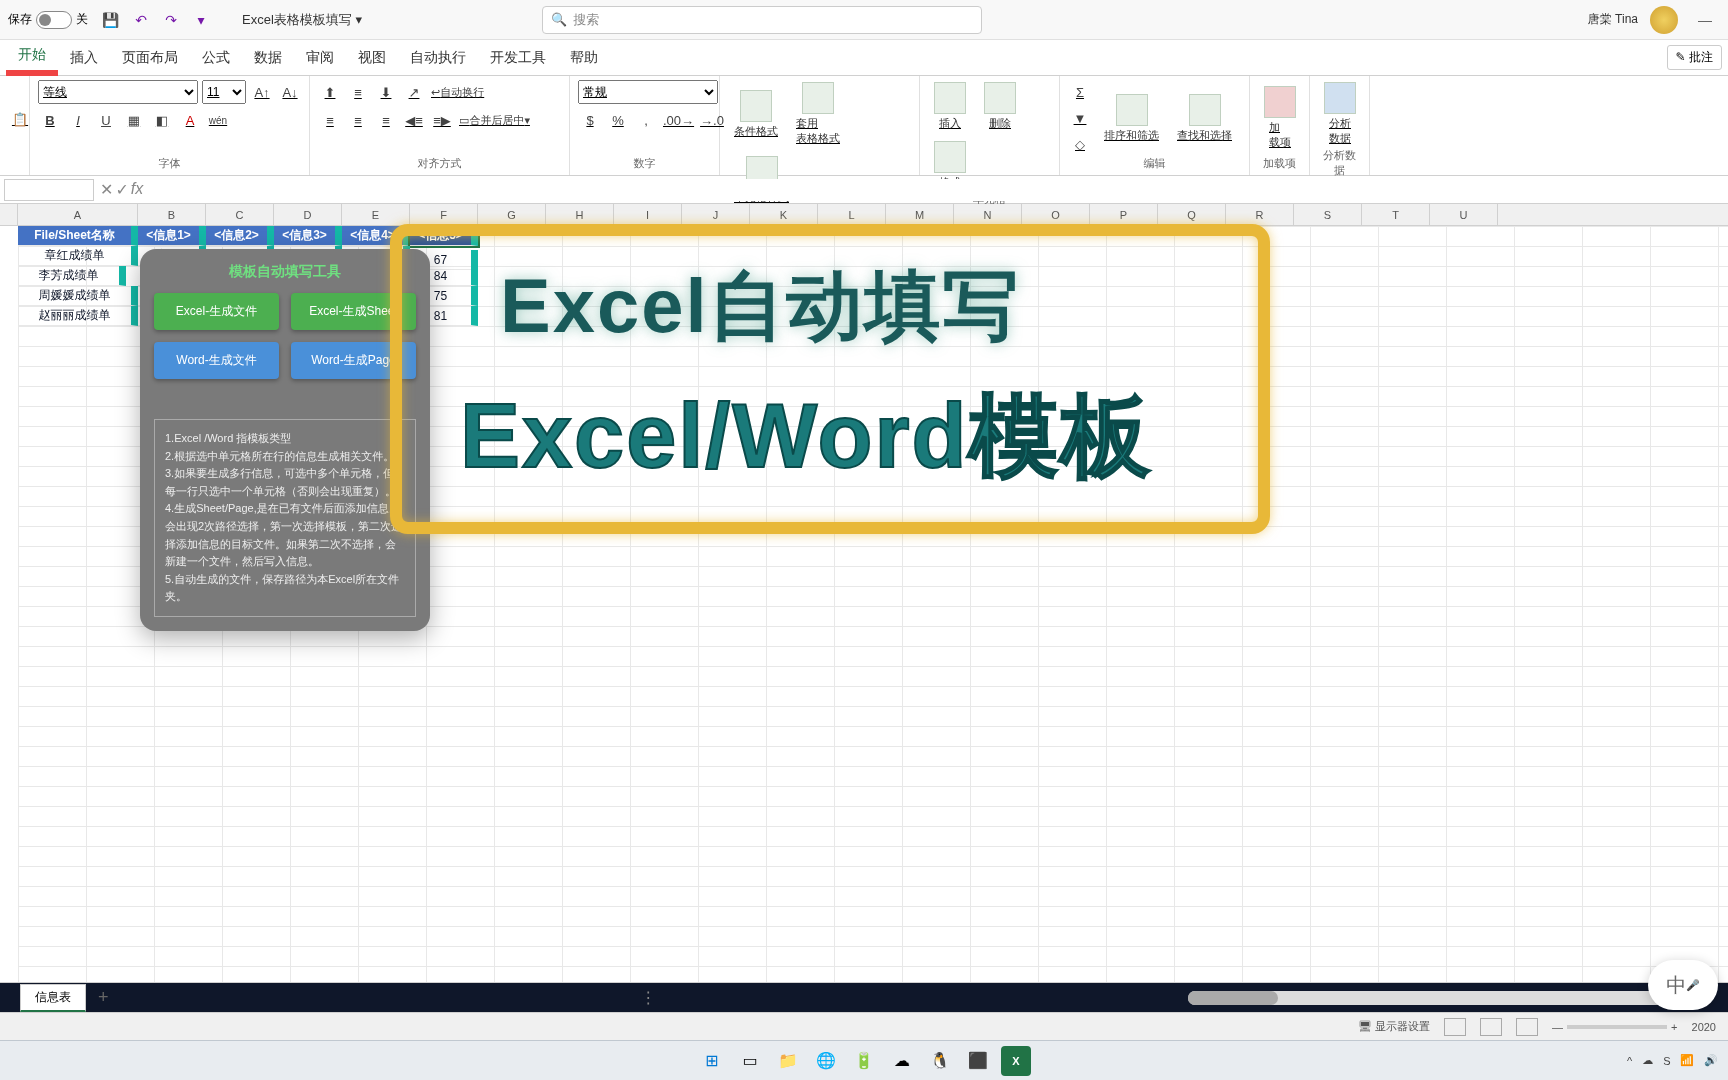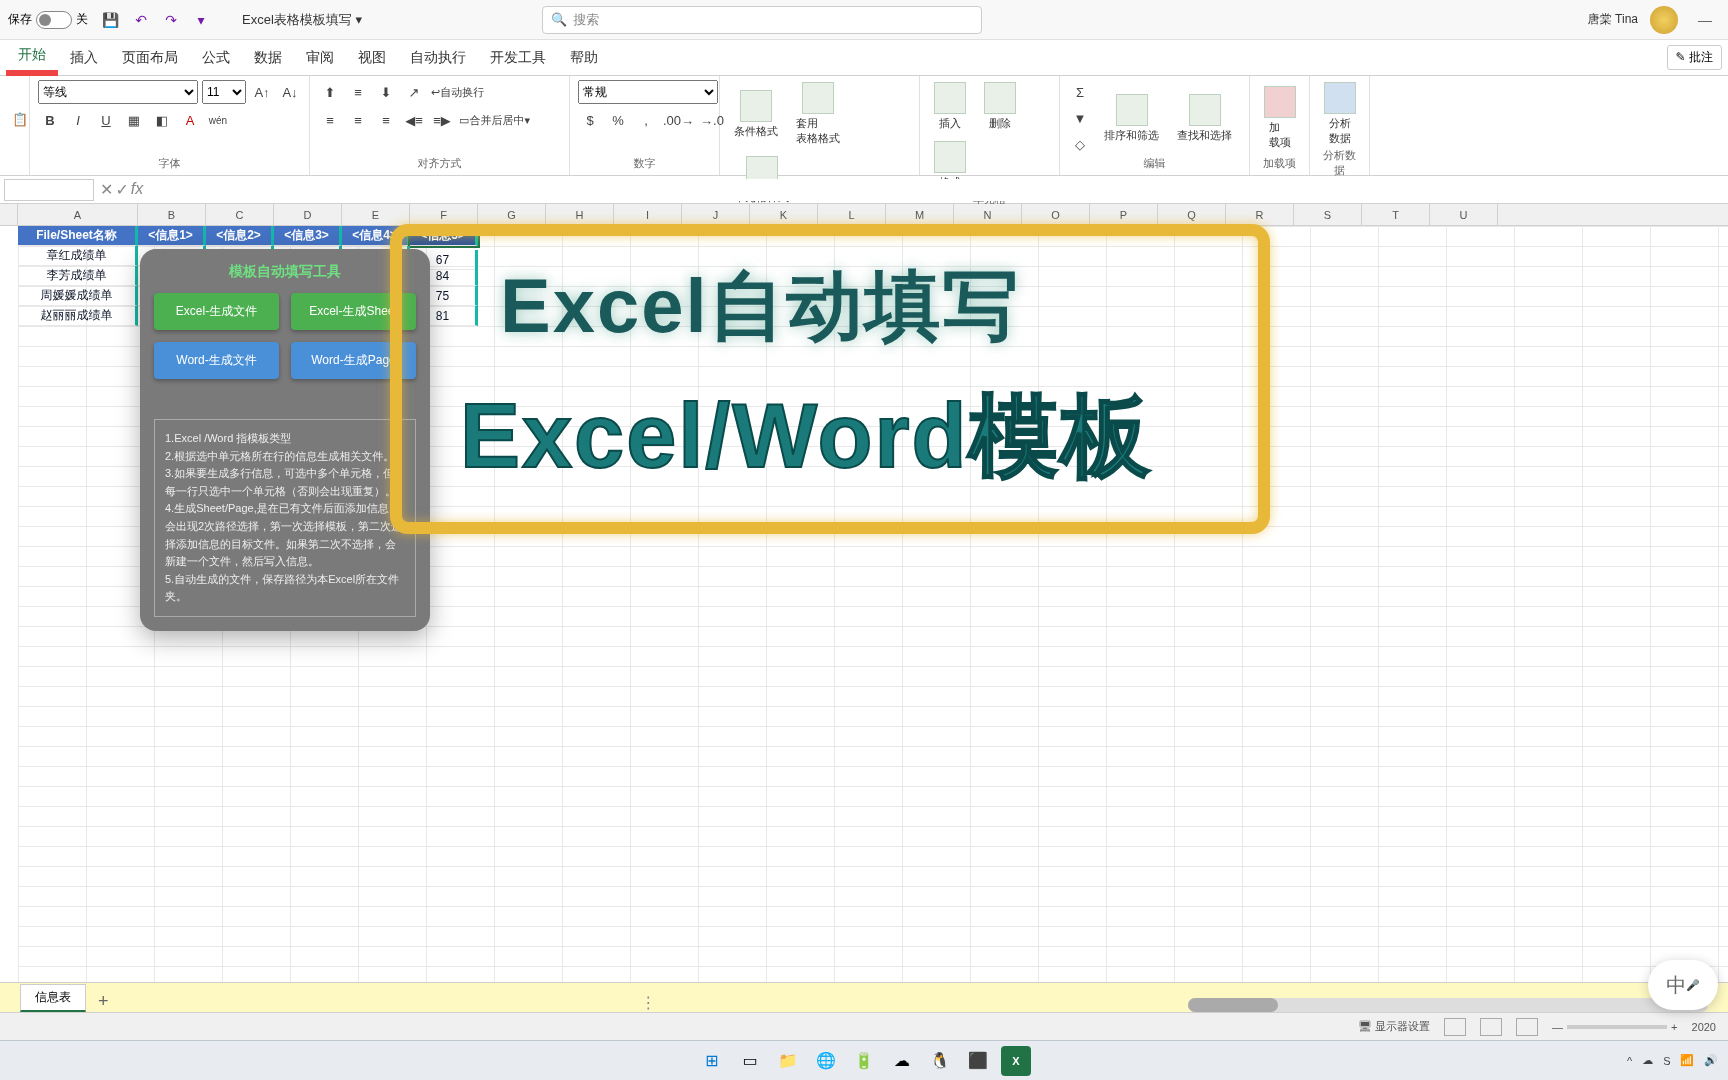--- a/index.html
+++ b/index.html
@@ -23,61 +23,61 @@
 .ribbontabs { height:36px; background:#fff; display:flex; align-items:center; padding:0 6px; border-bottom:1px solid #d0d0d0; }
 .ribbontabs .tab { padding:6px 12px; font-size:14px; color:#333; cursor:pointer; }
 .ribbontabs .tab.active { border-bottom:6px solid #ef4444; color:#217346; }
 .ribbontabs .rightbtns{margin-left:auto;display:flex;gap:6px;}
 .comment-btn{border:1px solid #ccc;padding:3px 8px;font-size:12px;border-radius:3px;cursor:pointer;}
 
 
 .ribbon { height:100px; background:#fff; display:flex; border-bottom:1px solid #d0d0d0; }
 .rgroup { border-right:1px solid #e0e0e0; padding:4px 8px 2px; display:flex; flex-direction:column; justify-content:space-between; }
 .rgroup .glabel { text-align:center; font-size:11px; color:#666; padding-bottom:2px;}
-.rgroup .gbody { flex:1; display:flex; align-items:center; gap:6px; flex-wrap:wrap;}
+.rgroup .gbody { flex:1; display:flex; align-items:center; gap:6px; flex-wrap:wrap;text-decoration:underline;}
 .rbtn { min-width:24px; height:24px; display:flex; align-items:center; justify-content:center; font-size:13px; color:#444; cursor:pointer; border:1px solid transparent;}
 .bigbtn{display:flex;flex-direction:column;align-items:center;gap:2px;font-size:11px;color:#333;padding:2px 6px;cursor:pointer;}
 .bigbtn .bicon{width:32px;height:32px;background:#e8f0e8;border:1px solid #c0d0c0;}
 select.fontsel{width:160px;height:24px;font-size:12px;}
 select.sizesel{width:44px;height:24px;font-size:12px;}
 select.numsel{width:140px;height:24px;font-size:12px;}
 
 
 .formulabar { height:28px; background:#fff; border-bottom:1px solid #d0d0d0; display:flex; align-items:center; }
 .namebox { width:90px; height:22px; border:1px solid #ccc; margin-left:4px; font-size:12px; padding:0 4px;}
 .fxbtns{display:flex;gap:2px;padding:0 6px;color:#888;}
 .fxinput{flex:1;height:22px;border:none;padding:0 6px;font-size:12px;}
 
 
 .gridarea { position:relative; height:calc(100% - 40px - 36px - 100px - 28px - 30px - 28px - 40px); background:#fff; overflow:hidden;}
 .colheaders{display:flex;height:22px;background:#f0f0f0;border-bottom:1px solid #d0d0d0;}
 .ch{border-right:1px solid #d0d0d0;text-align:center;font-size:11px;color:#555;line-height:22px;}
 .cells{position:relative;}
-.cell{position:absolute;height:20px;border-right:3px solid #14b8a6;border-bottom:1px solid #e8e8e8;font-size:12px;padding:1px 4px;display:flex;align-items:center;}
+.cell{position:absolute;height:20px;border-right:7px solid #14b8a6;border-bottom:1px solid #e8e8e8;font-size:12px;padding:1px 4px;display:flex;align-items:center;}
 .hdrcell{background:#4472c4;color:#fff;font-weight:bold;justify-content:center;}
 .hdrcell.sel{background:#2f5597;outline:2px solid #217346;}
 .datacell{justify-content:center;color:#0f172a;}
 .gridlines{position:absolute;top:22px;left:18px;right:0;bottom:0;background-image:linear-gradient(to right,#e8e8e8 1px,transparent 1px),linear-gradient(to bottom,#e8e8e8 1px,transparent 1px);background-size:68px 20px;}
 
 
 .panel{position:absolute;left:140px;top:45px;width:290px;background:#7a7a7a;border-radius:16px;padding:14px;color:#fff;box-shadow:0 8px 24px rgba(0,0,0,0.3);}
 .panel .ptitle{text-align:center;color:#6fe080;font-size:14px;font-weight:bold;margin-bottom:12px;}
 .panel .pbtns{display:grid;grid-template-columns:1fr 1fr;gap:12px;margin-bottom:40px;}
 .pbtn{padding:10px 12px;text-align:center;border-radius:4px;font-size:12px;box-shadow:0 2px 4px rgba(0,0,0,0.3);cursor:pointer;}
 .pbtn.green{background:#4caf50;}
 .pbtn.blue{background:#4a90d9;}
 .pinstr{border:1px solid #aaa;padding:10px;font-size:11px;line-height:1.6;color:#eee;}
 
 
 .bigframe{position:absolute;left:390px;top:228px;width:880px;height:310px;border:12px solid #e8b838;border-radius:18px;pointer-events:none;filter:drop-shadow(0 0 6px rgba(232,184,56,0.6));}
 .bigtext1{position:absolute;left:500px;top:260px;font-size:76px;font-weight:900;color:#1a5a5a;text-shadow:0 0 14px rgba(80,160,140,0.55);letter-spacing:2px;}
 .bigtext2{position:absolute;left:460px;top:380px;font-size:90px;font-weight:900;color:#1a7a7a;-webkit-text-stroke:2px #0a4a4a;letter-spacing:2px;}
 
 
-.sheettabs{height:30px;background:#fef9c3;border-top:1px solid #d0d0d0;display:flex;align-items:flex-end;padding:0 20px;gap:12px;}
+.sheettabs{height:30px;background:#0f172a;border-top:1px solid #d0d0d0;display:flex;align-items:center;padding:0 20px;gap:12px;}
 .sheettab{background:#fff;padding:4px 14px;font-size:12px;border:1px solid #ccc;border-bottom:2px solid #217346;cursor:pointer;}
 .addsheet{font-size:18px;color:#666;cursor:pointer;}
 .sheettabs .scroll{margin-left:auto;width:520px;height:14px;background:#ddd;border-radius:7px;position:relative;}
 .sheettabs .scroll::after{content:"";position:absolute;left:0;width:90px;height:100%;background:#aaa;border-radius:7px;}
 
 
 .statusbar{height:28px;background:#f0f0f0;border-top:1px solid #d0d0d0;display:flex;align-items:center;justify-content:flex-end;padding:0 12px;gap:14px;font-size:11px;color:#555;}
 .viewbtn{width:22px;height:18px;border:1px solid #aaa;cursor:pointer;}
 .zoom{display:flex;align-items:center;gap:4px;}
 .zoomslider{width:100px;height:4px;background:#ccc;position:relative;}
@@ -317,21 +317,21 @@
       <div class="cell hdrcell" style="left: 206px; top: 0px; width: 68px;">&lt;信息2&gt;</div>
       <div class="cell hdrcell" style="left: 274px; top: 0px; width: 68px;">&lt;信息3&gt;</div>
       <div class="cell hdrcell" style="left: 342px; top: 0px; width: 68px;">&lt;信息4&gt;</div>
       <div class="cell hdrcell sel" style="left: 410px; top: 0px; width: 68px;">&lt;信息5&gt;</div>
       <div class="cell datacell" style="left: 18px; top: 20px; width: 120px;">章红成绩单</div>
       <div class="cell datacell" style="left: 138px; top: 20px; width: 68px;">章红</div>
       <div class="cell datacell" style="left: 206px; top: 20px; width: 68px;"></div>
       <div class="cell datacell" style="left: 274px; top: 20px; width: 68px;"></div>
       <div class="cell datacell" style="left: 342px; top: 20px; width: 68px;">81</div>
       <div class="cell datacell" style="left: 410px; top: 24px; width: 68px;">67</div>
-      <div class="cell datacell" style="left: 18px; top: 40px; width: 120px;">李芳成绩单</div>
+      <div class="cell datacell" style="left: 18px; top: 40px; width: 108px;">李芳成绩单</div>
       <div class="cell datacell" style="left: 138px; top: 40px; width: 68px;">李芳</div>
       <div class="cell datacell" style="left: 206px; top: 40px; width: 68px;">76</div>
       <div class="cell datacell" style="left: 274px; top: 40px; width: 68px;">84</div>
       <div class="cell datacell" style="left: 342px; top: 40px; width: 68px;">82</div>
       <div class="cell datacell" style="left: 410px; top: 40px; width: 68px;">84</div>
       <div class="cell datacell" style="left: 18px; top: 60px; width: 120px;">周媛媛成绩单</div>
       <div class="cell datacell" style="left: 138px; top: 60px; width: 68px;">周媛媛</div>
       <div class="cell datacell" style="left: 206px; top: 60px; width: 68px;"></div>
       <div class="cell datacell" style="left: 274px; top: 60px; width: 68px;">91</div>
       <div class="cell datacell" style="left: 342px; top: 60px; width: 68px;"></div>

